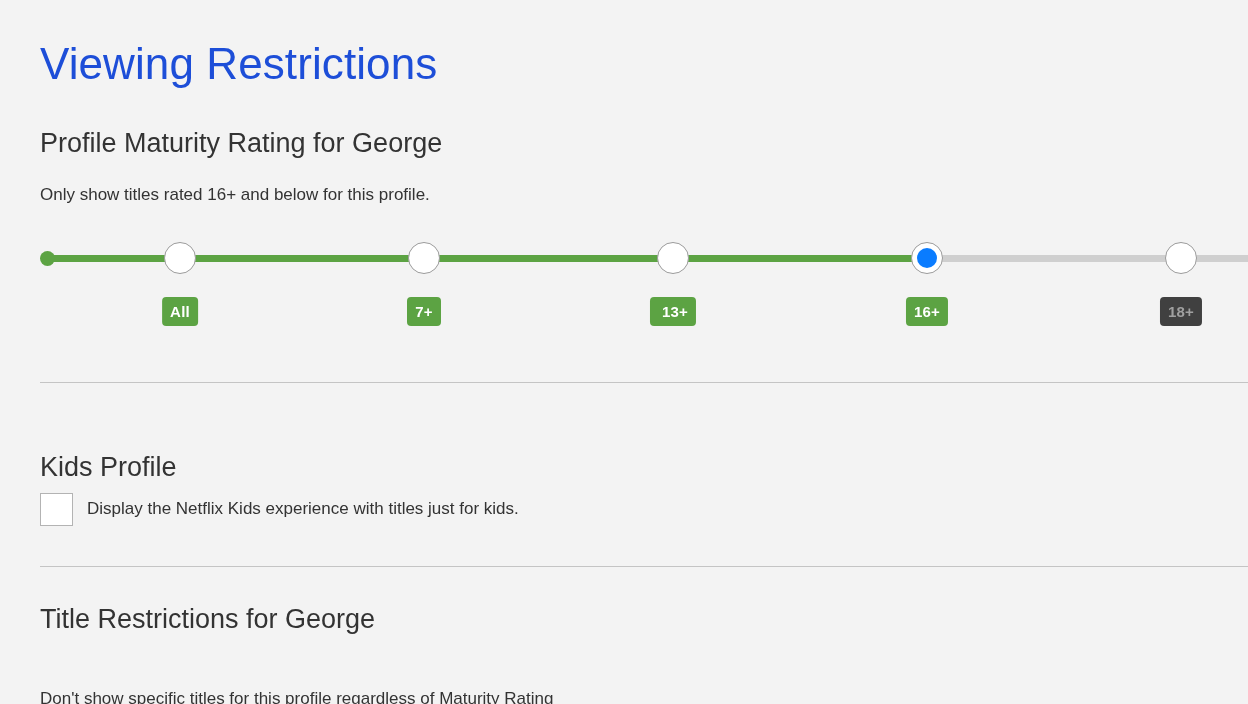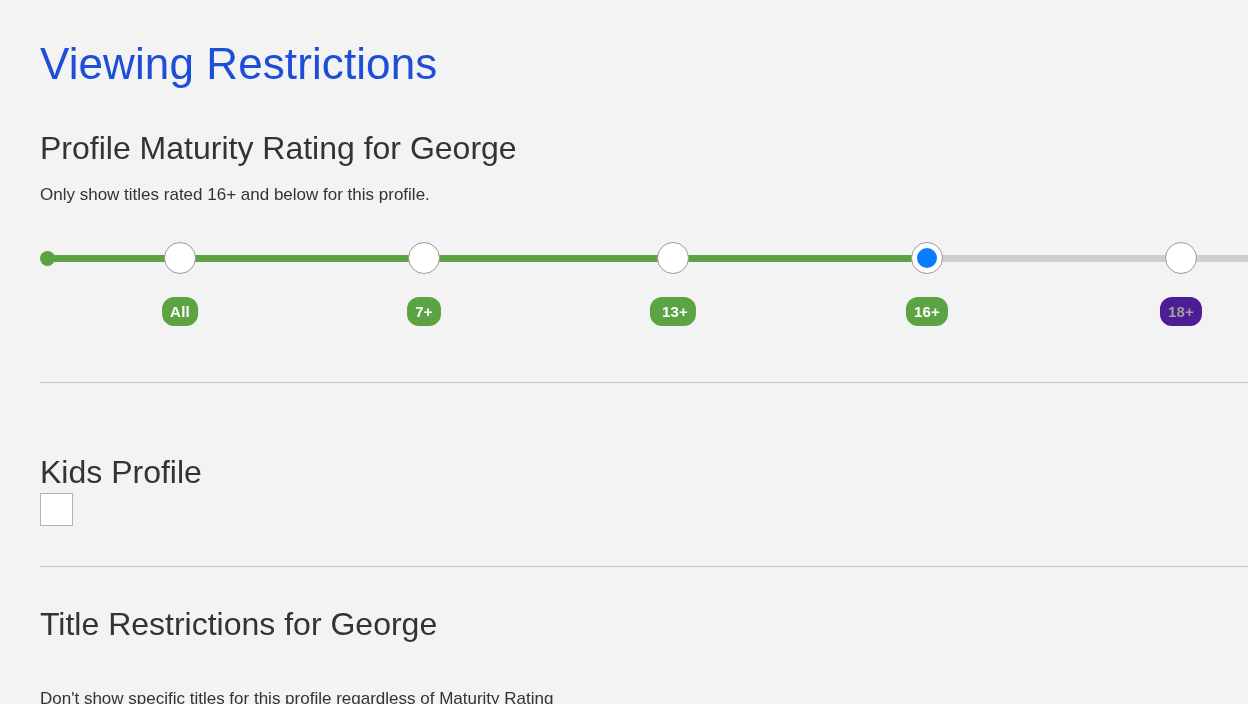--- a/index.html
+++ b/index.html
@@ -30,21 +30,21 @@
     font-weight: 400;
     color: #1d4ed8;
     letter-spacing: 0.1px;
     line-height: 46px;
     white-space: nowrap;
   }
 
   .section-title {
     position: absolute;
     left: 40px;
-    font-size: 32px;
+    font-size: 27px;
     font-weight: 400;
     color: #333333;
     line-height: 34px;
     white-space: nowrap;
   }
   .section-title.maturity { top: 104px; }
   .section-title.kids     { top: 428px; }
   .section-title.titles   { top: 580px; }
 
   .section-desc {
@@ -130,31 +130,31 @@
   }
 
   .badge {
     position: absolute;
     top: 67px;
     transform: translateX(-50%);
     height: 29px;
     min-width: 34px;
     padding: 0 8px;
     box-sizing: border-box;
-    border-radius: 12px;
+    border-radius: 4px;
     background: #5ca343;
     color: #ffffff;
     font-size: 15px;
     font-weight: 700;
     line-height: 29px;
     text-align: center;
     letter-spacing: 0.2px;
   }
   .badge.disabled {
-    background: #4c1d95;
+    background: #404040;
     color: #a0a0a0;
   }
 
   
   .checkbox-row {
     position: absolute;
     left: 40px;
     top: 492px;
     height: 34px;
     display: flex;
@@ -208,20 +208,21 @@
         <div class="badge disabled" style="left: 1181px;">18+</div>
       </div>
   </div>
 
   <div class="divider one"></div>
 
   <h2 class="section-title kids">Kids Profile</h2>
 
   <div class="checkbox-row">
     <div class="checkbox"></div>
+    <span class="checkbox-label">Display the Netflix Kids experience with titles just for kids.</span>
   </div>
 
   <div class="divider two"></div>
 
   <h2 class="section-title titles">Title Restrictions for George</h2>
   <p class="section-desc titles">Don't show specific titles for this profile regardless of Maturity Rating</p>
 
 </div>
 
 </body></html>

